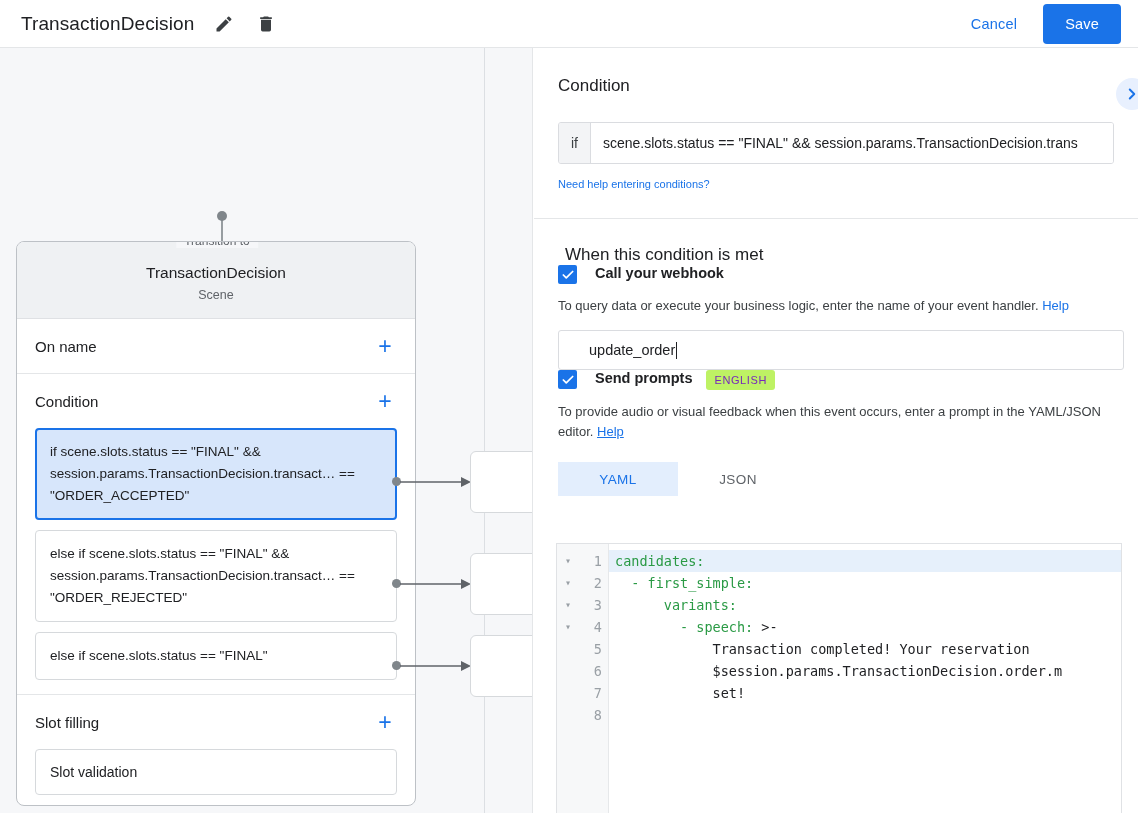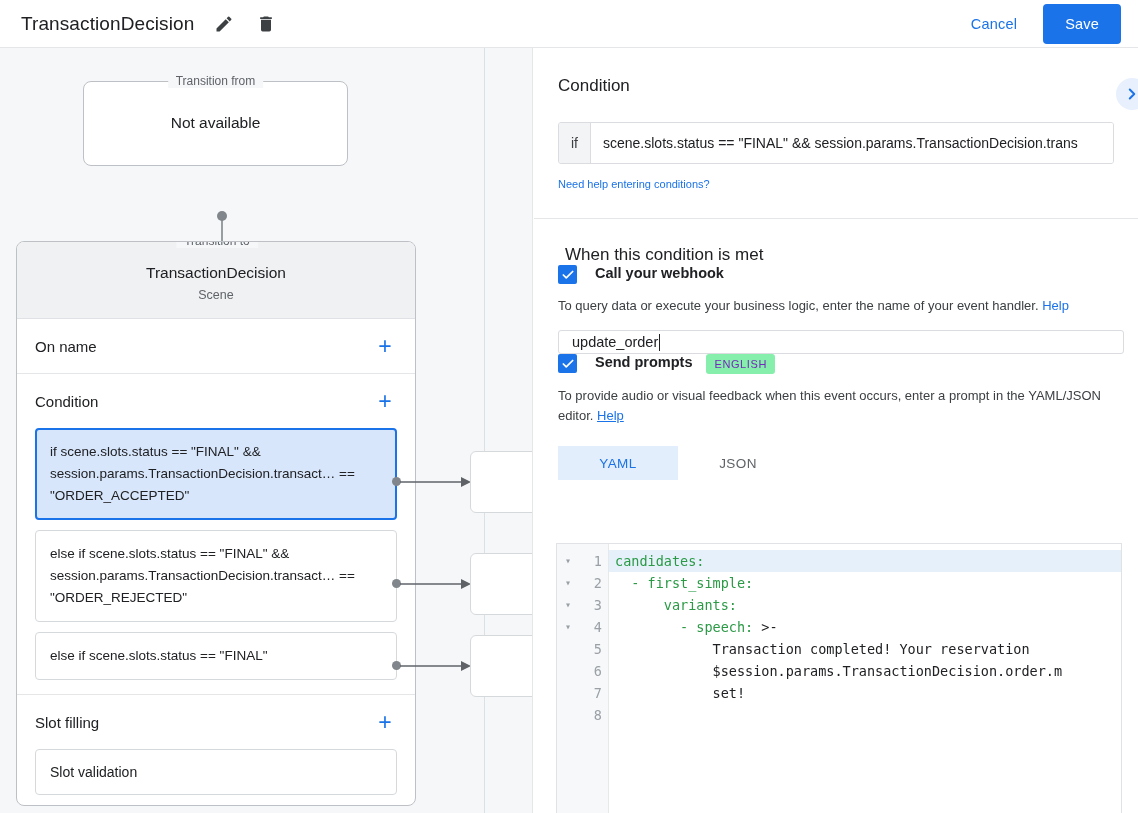--- a/index.html
+++ b/index.html
@@ -178,35 +178,35 @@
 
   .check-row { display: flex; align-items: flex-start; }
   .checkbox {
     width: 19px; height: 19px; border-radius: 2px; background: #1a73e8;
     display: flex; align-items: center; justify-content: center;
     cursor: pointer; flex: 0 0 auto;
   }
   .checkbox svg { display:block; }
   .check-label { font-size: 14.5px; font-weight: bold; color: #202124; margin-left: 18px; }
   .badge {
-    margin-left: 14px; background: #86efac; color: #7627bb;
+    margin-left: 14px; background: #bef264; color: #7627bb;
     font-size: 11px; letter-spacing: .6px; padding: 4px 8px; border-radius: 3px;
   }
 
   .desc {
     font-size: 13px; color: #3c4043; margin-top: 12px; line-height: 20px;
     max-width: 552px;
   }
   .desc a { color: #1a73e8; text-decoration: underline; cursor: pointer; }
   .desc a.nounder { text-decoration: none; }
 
   .text-input {
-    margin-top: 14px; width: 566px; height: 24px;
+    margin-top: 14px; width: 566px; height: 40px;
     border: 1px solid #dadce0; border-radius: 3px;
-    display: flex; align-items: center; padding: 0 13px;
+    display: flex; align-items: center; padding: 0 30px;
     font-size: 14.5px; color: #202124; background: #fff;
   }
   .caret {
     display: inline-block; width: 1px; height: 17px; background: #202124;
     margin-left: 1px;
   }
 
   .tabs { display: flex; margin-top: 20px; }
   .tab {
     height: 34px; min-width: 120px; padding: 0 22px;
@@ -274,24 +274,20 @@
     <div class="topbar-spacer"></div>
 
     <button class="btn-cancel">Cancel</button>
     <button class="btn-save">Save</button>
   </div>
 
   <div class="graph-pane">
 
     <div class="lane-line"></div>
 
-    <div class="fieldset" id="node-from">
-      <div class="legend">Transition from</div>
-      <div class="node-title">Not available</div>
-    </div>
 
     <svg class="connector-v" width="14" height="58" viewBox="0 0 14 58">
       <circle cx="7" cy="5" r="5" fill="#80868b"></circle>
       <line x1="7" y1="6" x2="7" y2="48" stroke="#80868b" stroke-width="1.6"></line>
       <polygon points="7,57 2.2,47 11.8,47" fill="#80868b"></polygon>
     </svg>
 
     <div class="fieldset" id="node-to">
       <div class="legend">Transition to</div>
 

